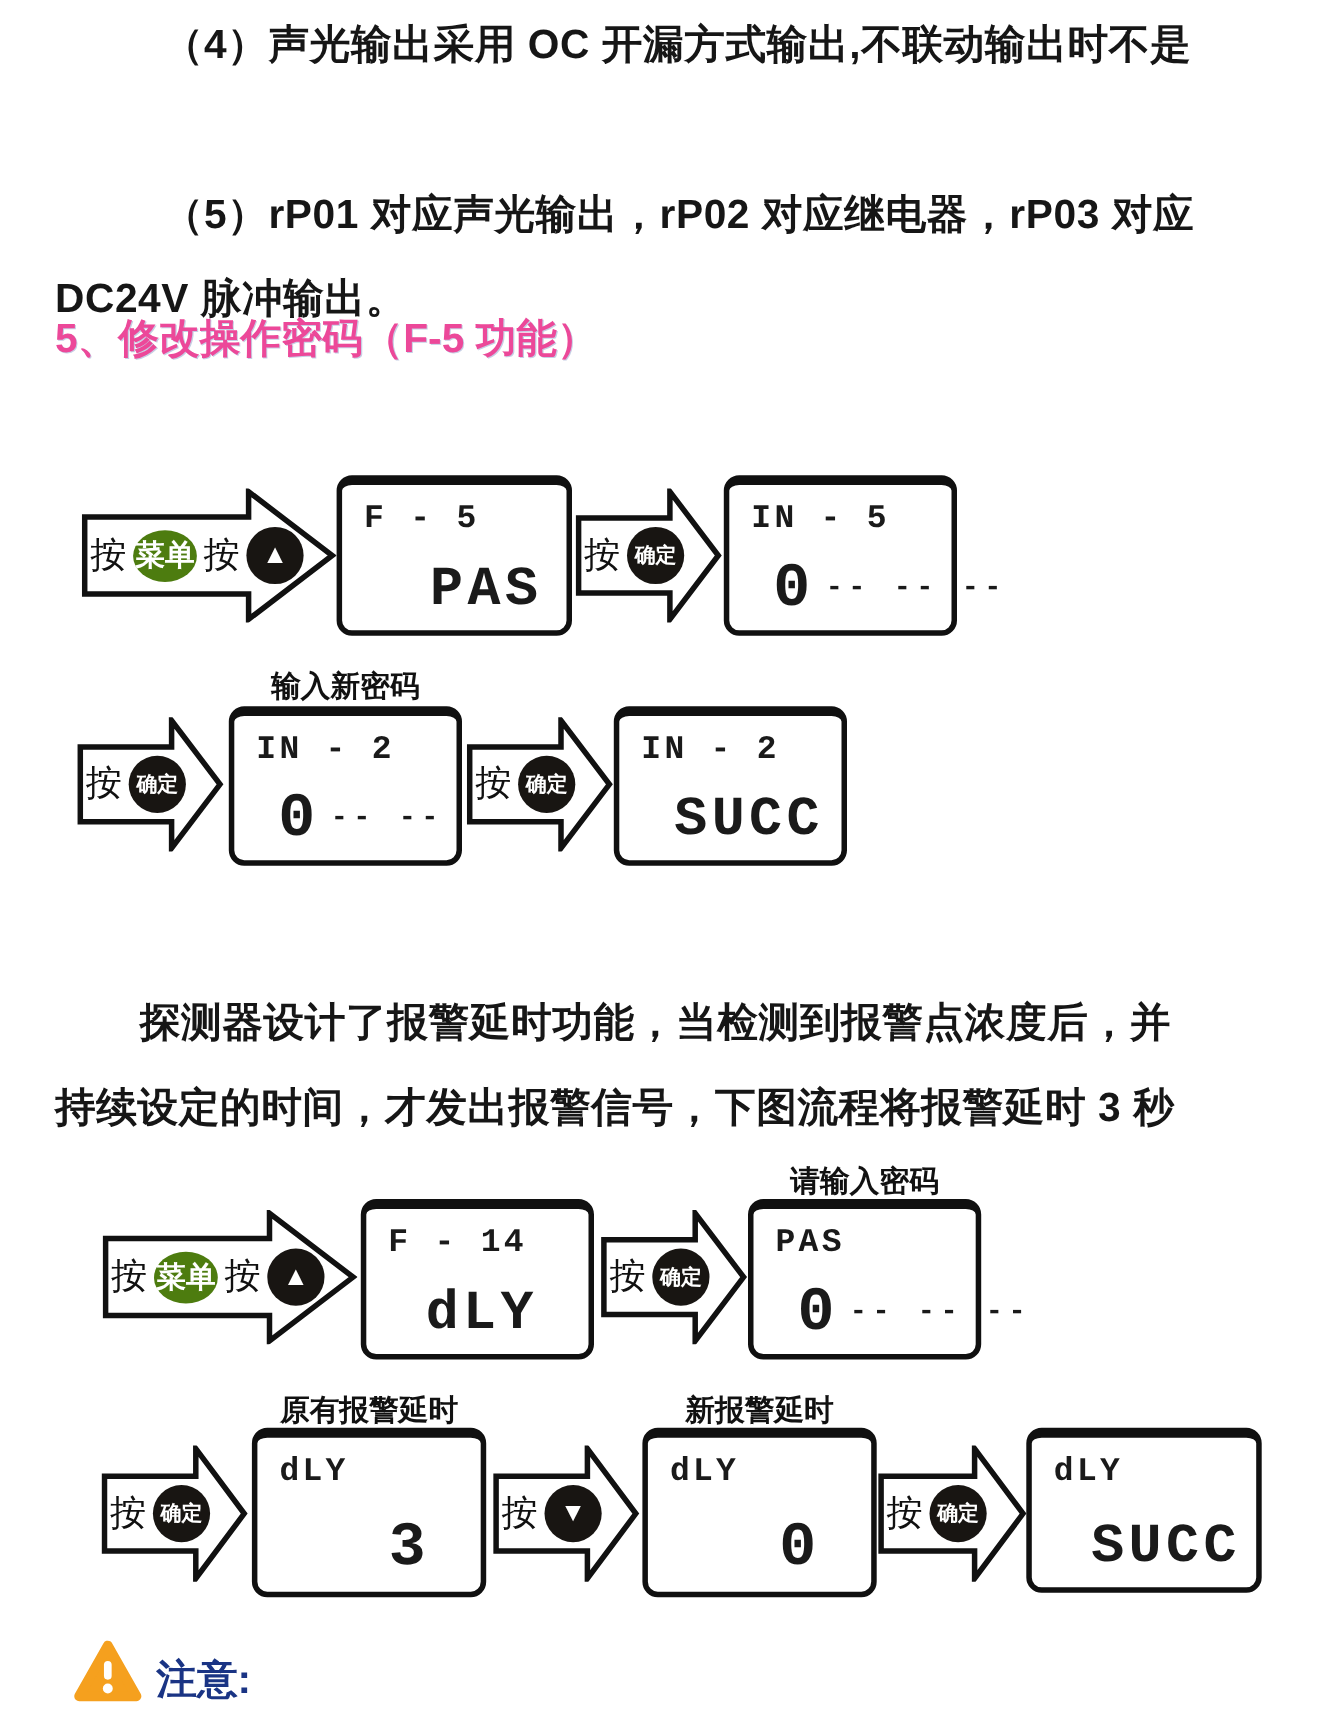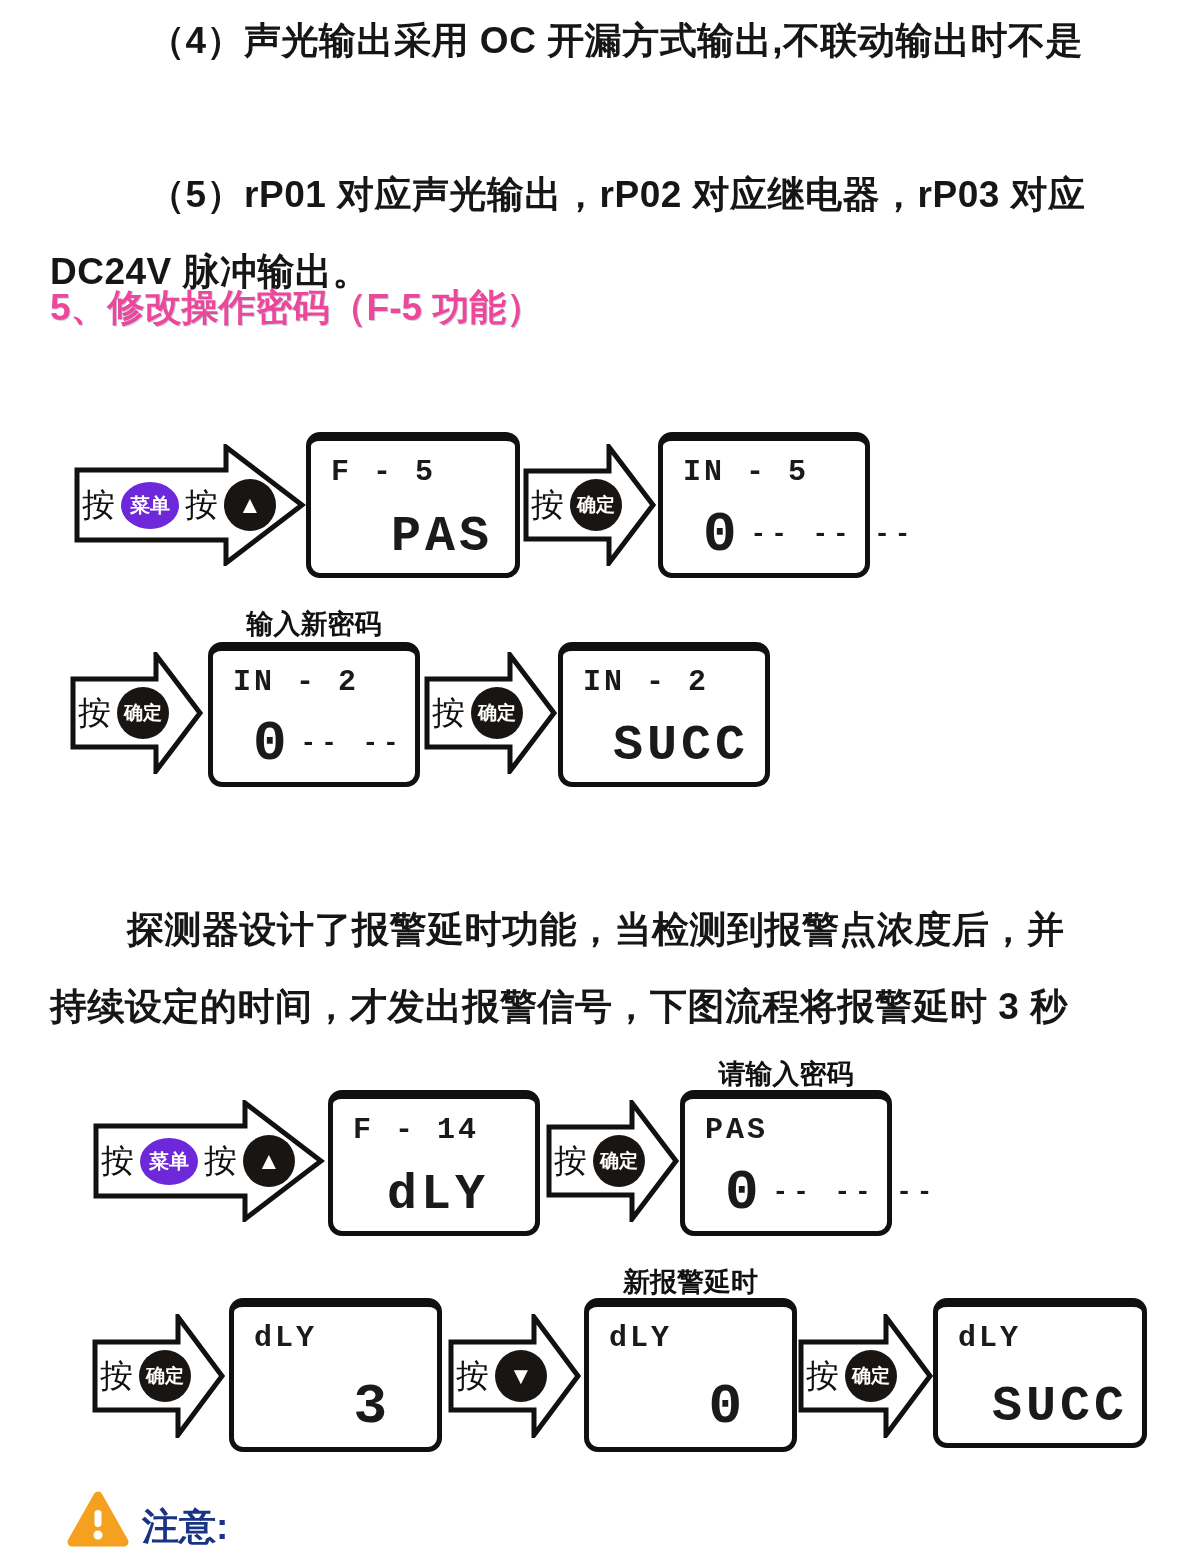--- a/index.html
+++ b/index.html
@@ -90,23 +90,23 @@
     display:flex;align-items:center;gap:6px;
   }
   .press{
     font-family:"Liberation Serif","DejaVu Serif",serif;
     font-size:33px;
     color:#111;
     line-height:1;
   }
   .btn-oval{
     width:58px;height:47px;border-radius:50%;
-    background:#6d28d9;color:#fff;
+    background:#4d7c0f;color:#fff;
     display:flex;align-items:center;justify-content:center;
-    font-size:20px;font-weight:bold;letter-spacing:0;
+    font-size:27px;font-weight:bold;letter-spacing:0;
     flex:0 0 auto;
   }
   .btn-circle{
     width:52px;height:52px;border-radius:50%;
     background:#181512;color:#fff;
     display:flex;align-items:center;justify-content:center;
     font-size:19px;font-weight:bold;
     flex:0 0 auto;
   }
   .btn-circle.glyph{font-size:24px;}
@@ -233,20 +233,21 @@
   </div>
 
   <div class="lcd" style="left:680px;top:1090px;width:212px;height:146px">
     <div class="lcd-top seg">PAS</div>
     <div class="lcd-bottom-dash">
       <span class="dash-zero seg">0</span>
       <span class="dash-suffix seg">-- -- --</span>
     </div>
   </div>
 
+  <div class="flabel" style="left:229px;top:1264px;width:213px">原有报警延时</div>
   <div class="flabel" style="left:584px;top:1264px;width:213px">新报警延时</div>
 
   <div class="arrow" style="left:92px;top:1314px;width:134px;height:124px">
     <svg width="134" height="124" viewBox="0 0 134 124">
       <polygon points="3,28 86,28 86,3 130,62 86,121 86,96 3,96" fill="#ffffff" stroke="#111111" stroke-width="5"></polygon>
     </svg>
     <div class="arrow-content">
       <span class="press">按</span>
       <span class="btn-circle">确定</span>
     </div>

